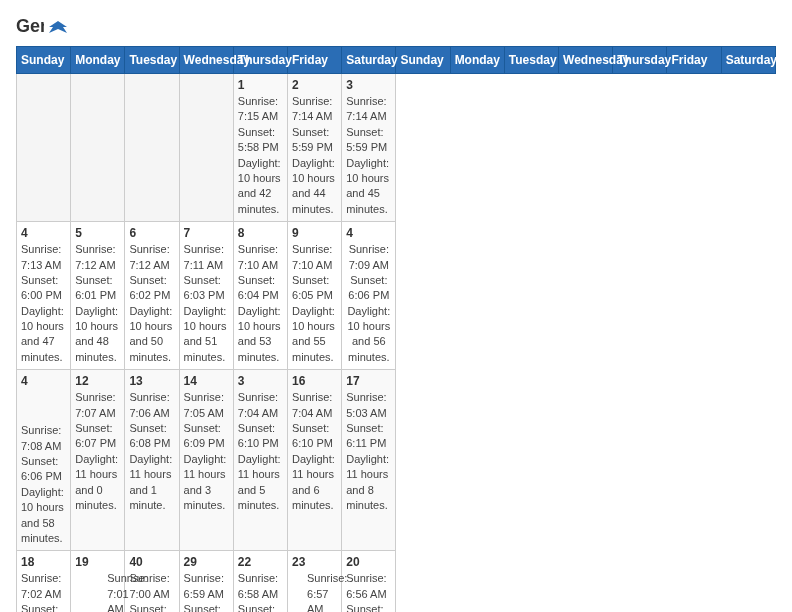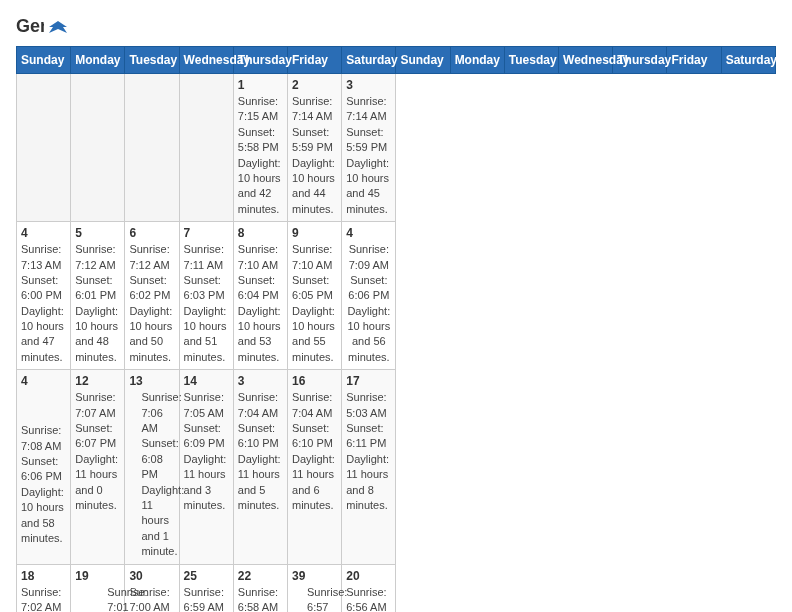--- a/index.html
+++ b/index.html
@@ -219,21 +219,21 @@
         </td>
         <td>
           <span class="day-number">12</span>
           <div class="day-info" style="white-space: pre-line;">Sunrise: 7:07 AM
 Sunset: 6:07 PM
 Daylight: 11 hours
 and 0 minutes.</div>
         </td>
         <td>
           <span class="day-number">13</span>
-          <div class="day-info" style="white-space: pre-line; margin-left: 12px;">Sunrise: 7:06 AM
+          <div class="day-info" style="white-space: pre-line;">Sunrise: 7:06 AM
 Sunset: 6:08 PM
 Daylight: 11 hours
 and 1 minute.</div>
         </td>
         <td>
           <span class="day-number">14</span>
           <div class="day-info" style="white-space: pre-line;">Sunrise: 7:05 AM
 Sunset: 6:09 PM
 Daylight: 11 hours
 and 3 minutes.</div>
@@ -269,42 +269,42 @@
 and 10 minutes.</div>
         </td>
         <td>
           <span class="day-number">19</span>
           <div class="day-info" style="white-space: pre-line; margin-left: 32px;">Sunrise: 7:01 AM
 Sunset: 6:13 PM
 Daylight: 11 hours
 and 12 minutes.</div>
         </td>
         <td>
-          <span class="day-number">30</span>
+          <span class="day-number">40</span>
           <div class="day-info" style="white-space: pre-line;">Sunrise: 7:00 AM
 Sunset: 6:14 PM
 Daylight: 11 hours
 and 13 minutes.</div>
         </td>
         <td>
-          <span class="day-number">25</span>
+          <span class="day-number">29</span>
           <div class="day-info" style="white-space: pre-line;">Sunrise: 6:59 AM
 Sunset: 6:14 PM
 Daylight: 11 hours
 and 15 minutes.</div>
         </td>
         <td>
           <span class="day-number">22</span>
           <div class="day-info" style="white-space: pre-line;">Sunrise: 6:58 AM
 Sunset: 6:15 PM
 Daylight: 11 hours
 and 17 minutes.</div>
         </td>
         <td>
-          <span class="day-number">39</span>
+          <span class="day-number">23</span>
           <div class="day-info" style="white-space: pre-line; margin-left: 15px;">Sunrise: 6:57 AM
 Sunset: 6:16 PM
 Daylight: 11 hours
 and 19 minutes.</div>
         </td>
         <td>
           <span class="day-number">20</span>
           <div class="day-info" style="white-space: pre-line;">Sunrise: 6:56 AM
 Sunset: 6:17 PM
 Daylight: 11 hours

